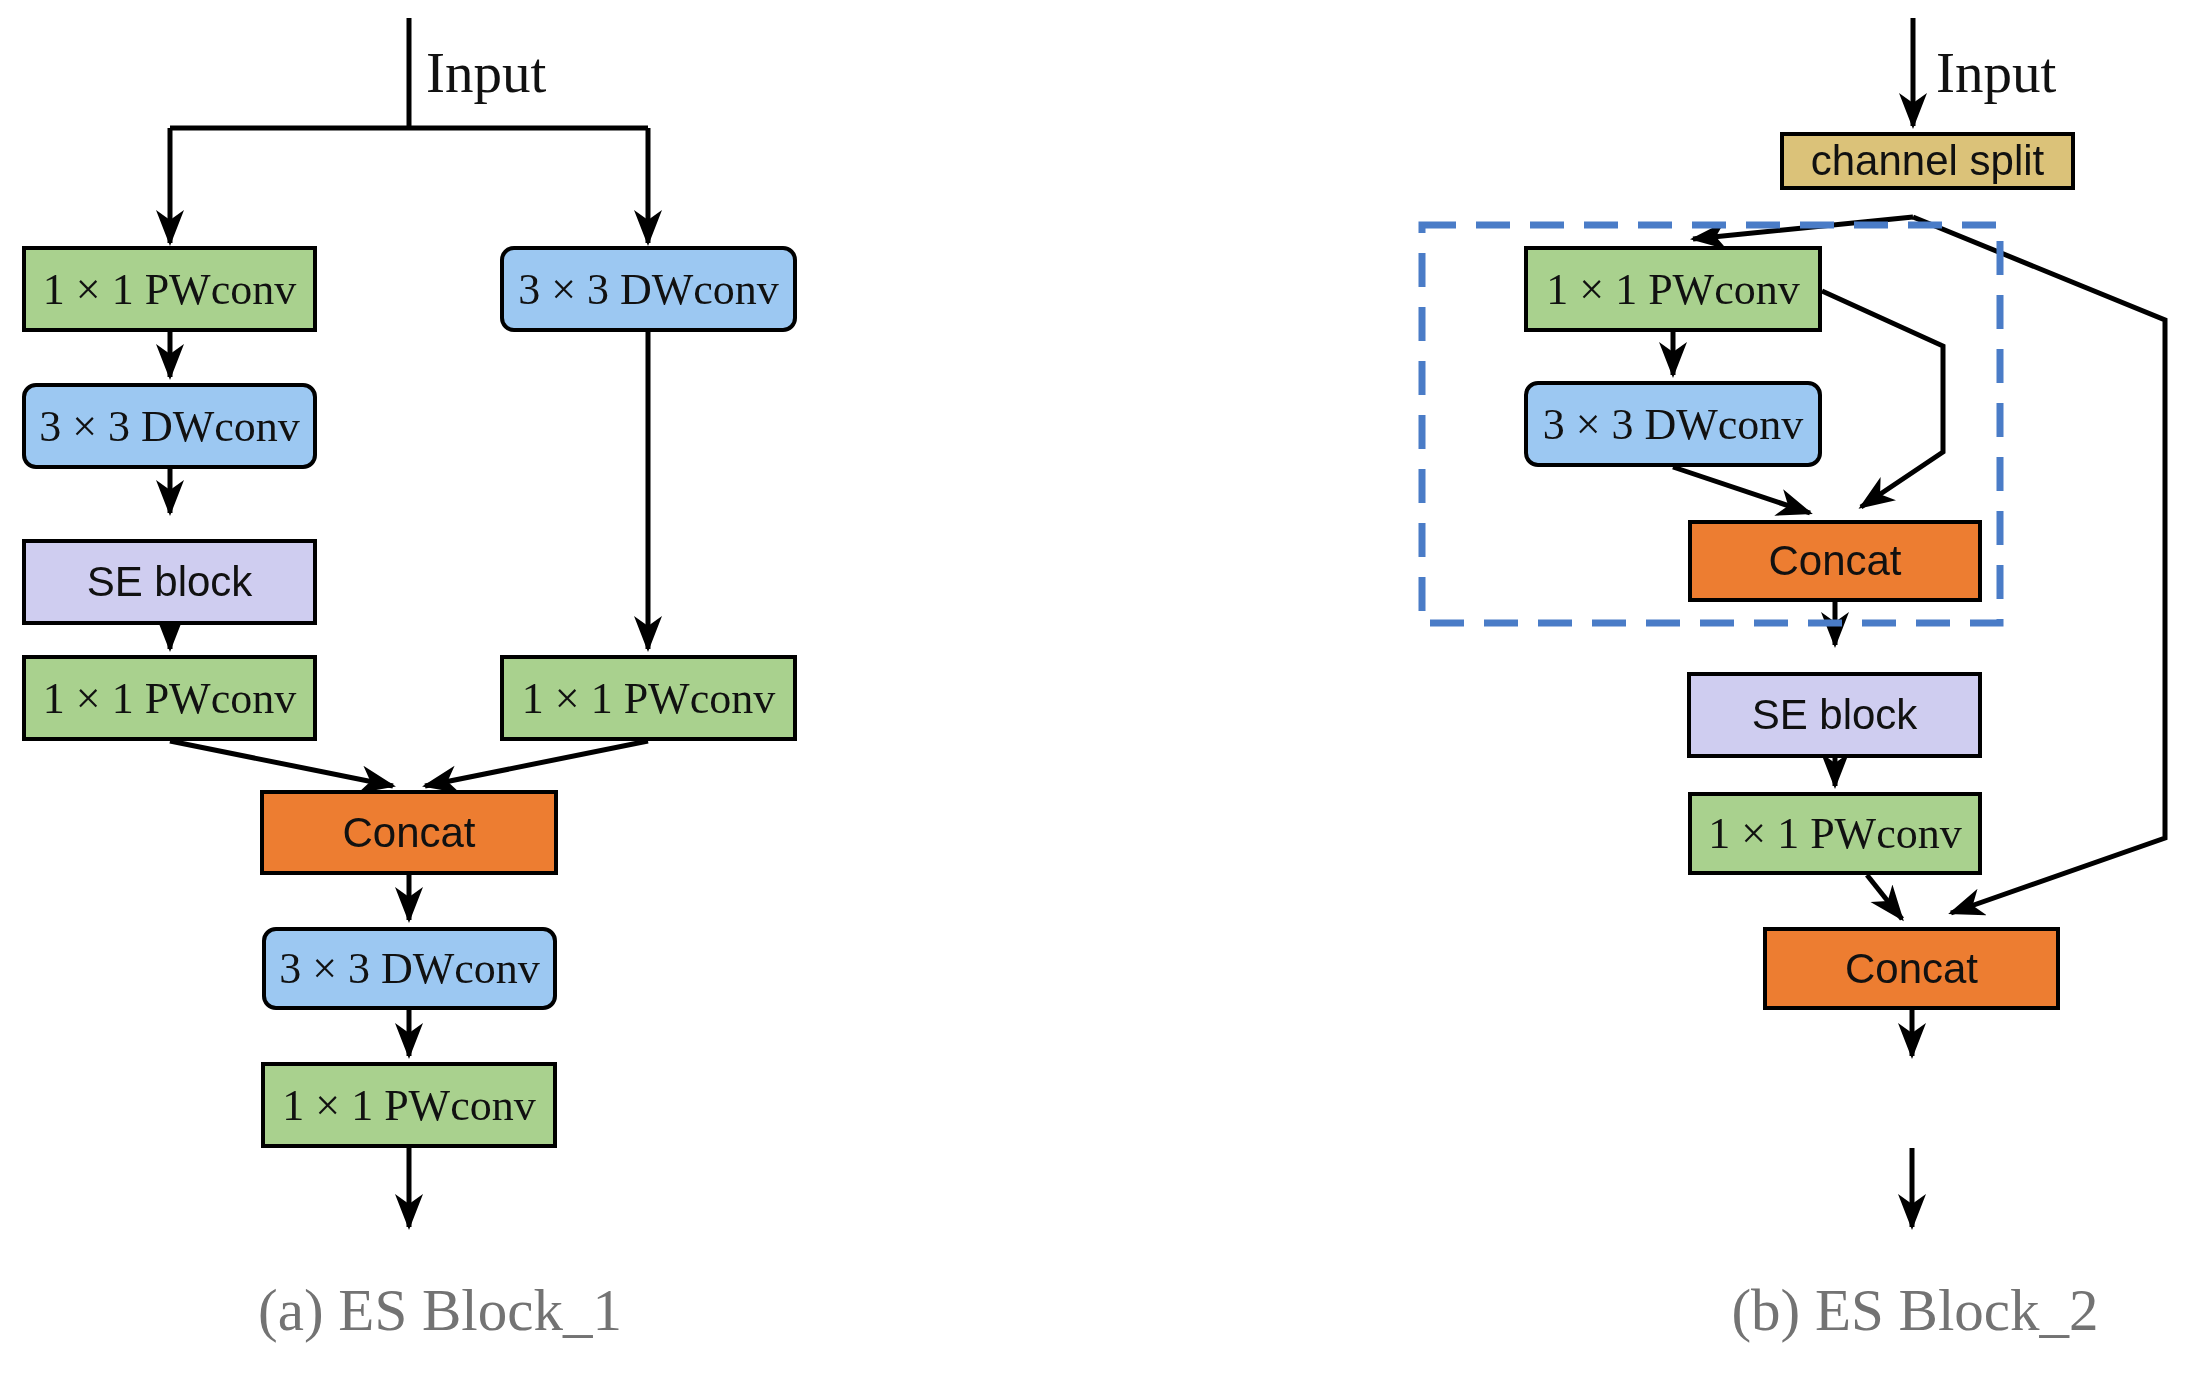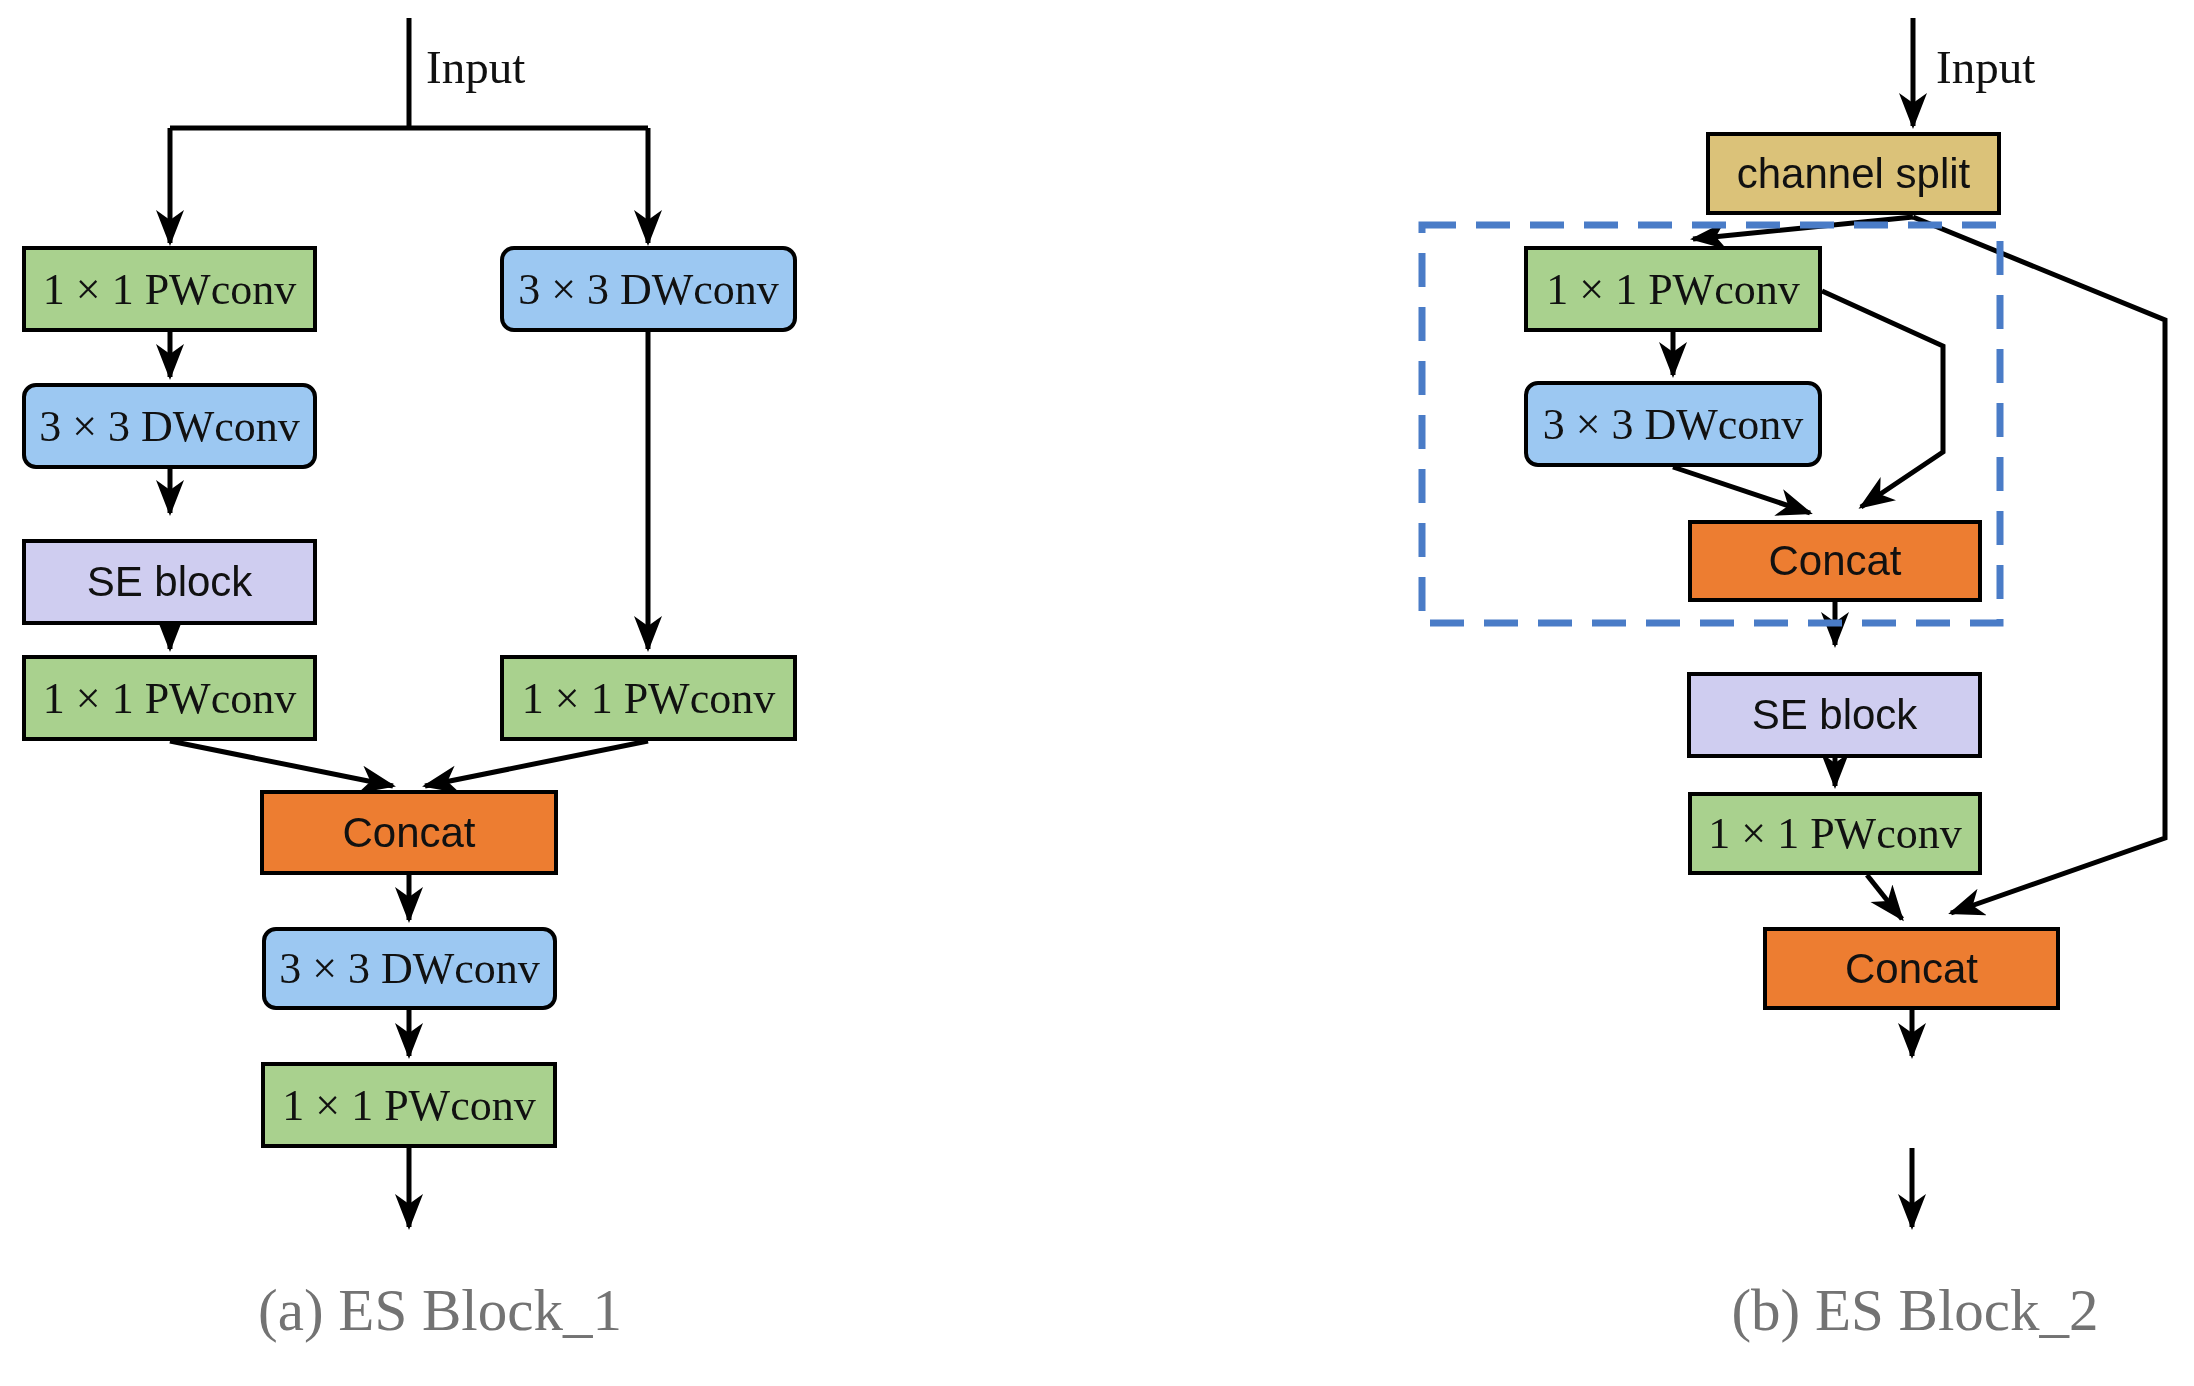--- a/index.html
+++ b/index.html
@@ -24,21 +24,21 @@
   }
   .serif{font-family:"Liberation Serif", serif;}
   .sans{font-family:"Liberation Sans", sans-serif;font-size:42px;}
   .pwconv{background:var(--pwconv);}
   .dwconv{background:var(--dwconv);border-radius:14px;}
   .se{background:var(--se);margin-top:20px;}
   .concat{background:var(--concat);}
   .channel{background:var(--channel);}
   .free-label{
     position:absolute;z-index:3;
-    font-size:47px;color:#111;
+    font-size:57px;color:#111;
     font-family:"Liberation Serif", serif;
     white-space:nowrap;
   }
   .ghost-label{
     font-family:"Liberation Sans", sans-serif;
     color:var(--ghost);
     font-size:46px;
   }
   .caption{
     position:absolute;z-index:3;
@@ -92,21 +92,21 @@
   <div class="node pwconv serif" style="left:22px;top:246px;width:295px;height:86px;">1 × 1 PWconv</div>
   <div class="node dwconv serif" style="left:22px;top:383px;width:295px;height:86px;">3 × 3 DWconv</div>
   <div class="node se sans" style="left:22px;top:519px;width:295px;height:86px;">SE block</div>
   <div class="node pwconv serif" style="left:22px;top:655px;width:295px;height:86px;">1 × 1 PWconv</div>
   <div class="node dwconv serif" style="left:500px;top:246px;width:297px;height:86px;">3 × 3 DWconv</div>
   <div class="node pwconv serif" style="left:500px;top:655px;width:297px;height:86px;">1 × 1 PWconv</div>
   <div class="node concat sans" style="left:260px;top:790px;width:298px;height:85px;">Concat</div>
   <div class="node dwconv serif" style="left:262px;top:927px;width:295px;height:83px;">3 × 3 DWconv</div>
   <div class="node pwconv serif" style="left:261px;top:1062px;width:296px;height:86px;">1 × 1 PWconv</div>
 
-  <div class="node channel sans" style="left:1706px;top:132px;width:295px;height:83px;">channel split</div>
+  <div class="node channel sans" style="left:1780px;top:132px;width:295px;height:58px;">channel split</div>
   <div class="node pwconv serif" style="left:1524px;top:246px;width:298px;height:86px;">1 × 1 PWconv</div>
   <div class="node dwconv serif" style="left:1524px;top:381px;width:298px;height:86px;">3 × 3 DWconv</div>
   <div class="node concat sans" style="left:1688px;top:520px;width:294px;height:82px;">Concat</div>
   <div class="node se sans" style="left:1687px;top:652px;width:295px;height:86px;">SE block</div>
   <div class="node pwconv serif" style="left:1688px;top:792px;width:294px;height:83px;">1 × 1 PWconv</div>
   <div class="node concat sans" style="left:1763px;top:927px;width:297px;height:83px;">Concat</div>
 
   <div class="free-label" style="left:426px;top:40px;">Input</div>
   <div class="free-label" style="left:1936px;top:40px;">Input</div>
   <div class="caption" style="left:130px;top:1276px;">(a) ES Block_1</div>

